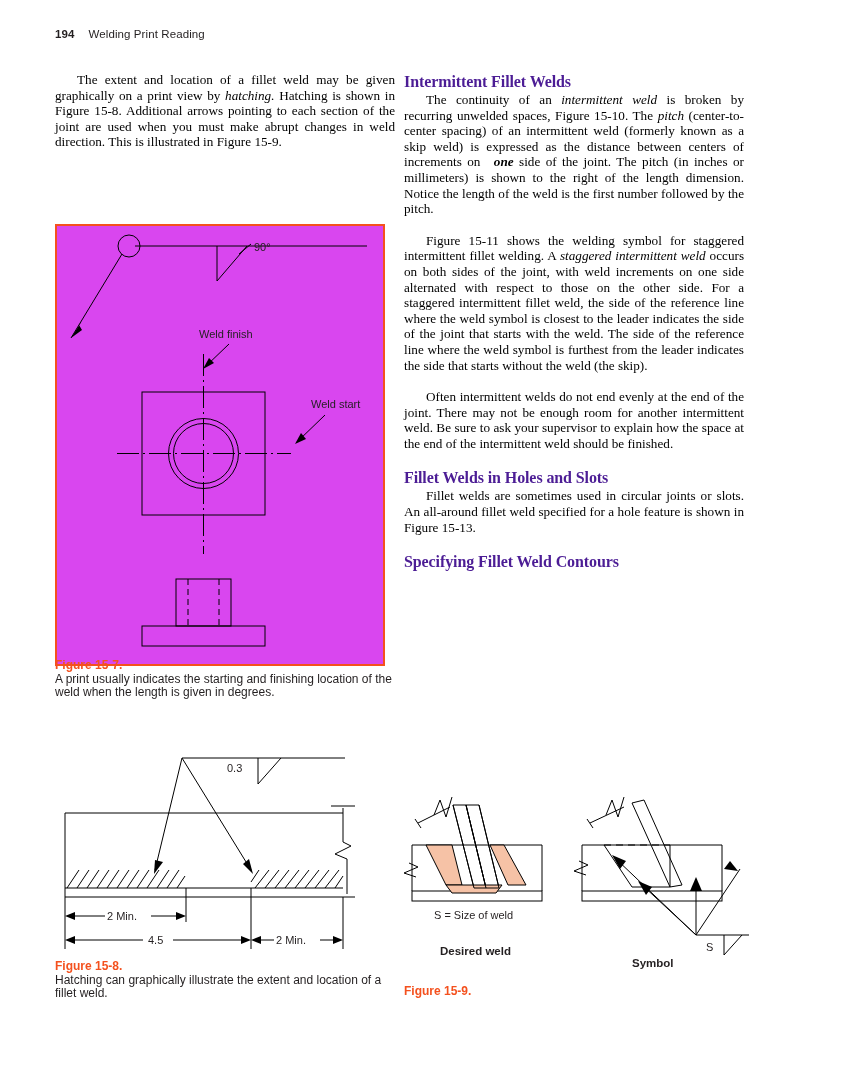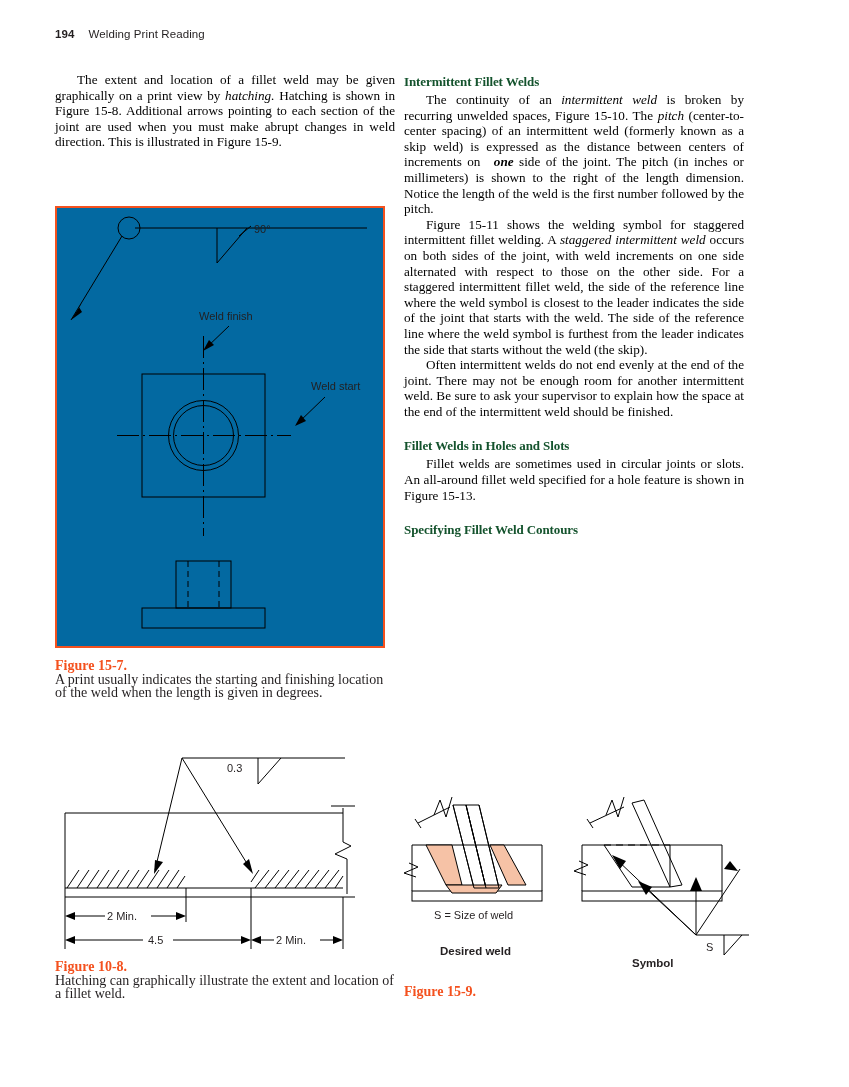--- a/index.html
+++ b/index.html
@@ -49,54 +49,55 @@
   p.body {
     margin: 0;
     font-family: "Liberation Serif", serif;
     font-size: 13.2px;
     line-height: 15.6px;
     text-align: justify;
     text-indent: 22px;
     color: #000;
     hyphens: none;
   }
-  p.body + p.body { margin-top: 0px; }
+  p.body + p.body { margin-top: 16px; }
   .it { font-style: italic; }
   .bi { font-weight: bold; font-style: italic; margin-left: 8px; }
 
   h2.sec {
     margin: 0 0 1px 0;
     font-family: "Liberation Serif", serif;
     font-weight: bold;
-    font-size: 13px;
+    font-size: 16px;
     line-height: 19px;
-    color: #14532d;
+    color: #4c1d95;
     letter-spacing: -0.1px;
   }
   .sec-gap { height: 17px; }
 
   
   .caption {
-    font-family: Liberation Serif, serif;
-    font-size: 14px;
+    font-family: Liberation Sans, sans-serif;
+    font-size: 12px;
     line-height: 13.6px;
     color: #231f20;
   }
   .caption .fignum {
     color: #f4511e;
     font-weight: bold;
     display: block;
   }
 
   
   .figbox {
     position: absolute;
     box-sizing: border-box;
     border: 2px solid #f4511e;
-    background: #0369a1;
+    background: #d946ef;
+    margin-top: 18px;
   }
   .figplain { position: absolute; }
 
   svg { display: block; }
   .dl { stroke: #000; stroke-width: 1; fill: none; }
   .lbl {
     font-family: "Liberation Sans", sans-serif;
     font-size: 11px;
     fill: #231f20;
   }
@@ -239,21 +240,21 @@
 
       <line class="dl" x1="200" y1="196" x2="284" y2="196"></line>
       <polygon points="196,196 206,192 206,200" fill="#000"></polygon>
       <polygon points="288,196 278,192 278,200" fill="#000"></polygon>
       <rect x="219" y="188" width="46" height="16" fill="#fff"></rect>
       <text class="lbl" x="221" y="200">2 Min.</text>
     </svg>
   </div>
 
   <div class="caption" style="position:absolute; left:55px; top:960px; width:340px;">
-    <span class="fignum">Figure 10-8.</span>
+    <span class="fignum">Figure 15-8.</span>
     <span>Hatching can graphically illustrate the extent and location of a fillet weld.</span>
   </div>
 
   <div class="col col-right">
 
     <h2 class="sec">Intermittent Fillet Welds</h2>
 
     <p class="body"><span>The continuity of an </span><span class="it">intermittent weld</span><span> is broken by recurring unwelded spaces, Figure 15-10. The </span><span class="it">pitch</span><span> (center-to-center spacing) of an intermittent weld (formerly known as a skip weld) is expressed as the distance between centers of increments on </span><span class="bi">one</span><span> side of the joint. The pitch (in inches or millimeters) is shown to the right of the length dimension. Notice the length of the weld is the first number followed by the pitch.</span></p>
 
     <p class="body"><span>Figure 15-11 shows the welding symbol for staggered intermittent fillet welding. A </span><span class="it">staggered intermittent weld</span><span> occurs on both sides of the joint, with weld increments on one side alternated with respect to those on the other side. For a staggered intermittent fillet weld, the side of the reference line where the weld symbol is closest to the leader indicates the side of the joint that starts with the weld. The side of the reference line where the weld symbol is furthest from the leader indicates the side that starts without the weld (the skip).</span></p>

